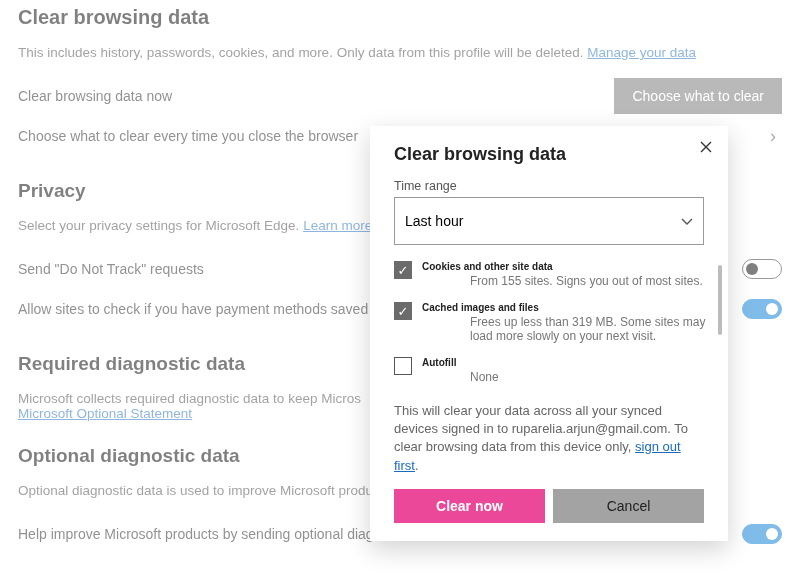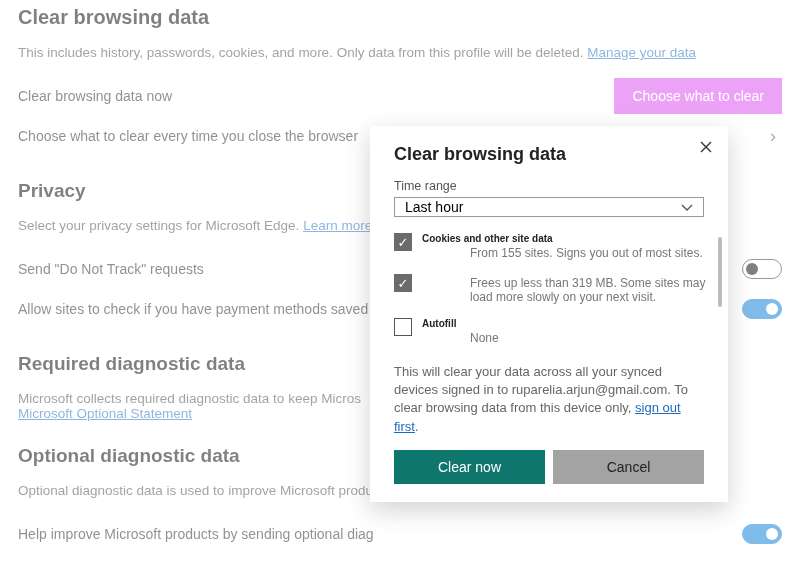--- a/index.html
+++ b/index.html
@@ -4,45 +4,45 @@
 <style>
 * { box-sizing: border-box; margin: 0; padding: 0; font-family: "Segoe UI", Arial, sans-serif; }
 body { width: 800px; height: 581px; overflow: hidden; background: #fff; position: relative; }
 .page { padding: 0 18px; color: #333; }
 .overlay { position: absolute; inset: 0; background: rgba(255,255,255,0.5); }
 h1.sec-h { font-size: 20px; font-weight: 600; color: #000; margin-top: 6px; margin-bottom: 8px; }
 h2.sec-h { font-size: 19px; font-weight: 600; color: #000; margin-top: 24px; margin-bottom: 8px; }
 .desc { font-size: 13.5px; color: #444; margin-bottom: 16px; margin-top: 16px; }
 a.link { color: #1a6bbe; text-decoration: underline; cursor: pointer; }
 .row { display: flex; align-items: center; justify-content: space-between; height: 40px; font-size: 14px; color: #222; }
-.btn-primary { background: #d946ef; color: #fff; border: none; padding: 10px 18px; font-size: 14px; cursor: pointer; text-align: right; }
+.btn-primary { background: #737373; color: #fff; border: none; padding: 10px 18px; font-size: 14px; cursor: pointer; text-align: right; }
 .chev { font-size: 18px; color: #555; padding: 0 6px; }
 .toggle { width: 40px; height: 20px; border-radius: 10px; position: relative; display: inline-block; }
 .toggle .knob { width: 12px; height: 12px; border-radius: 50%; background: #000; position: absolute; top: 3px; }
 .toggle.off { border: 1px solid #333; background: #fff; }
 .toggle.off .knob { left: 3px; }
 .toggle.on { background: #0078D4; border: 1px solid #0078D4; }
 .toggle.on .knob { background: #fff; right: 3px; }
 
 .dialog { position: absolute; left: 370px; top: 126px; width: 358px; background: #fff; box-shadow: 0 8px 24px rgba(0,0,0,0.18); z-index: 10; padding: 18px 0 18px 0; }
 .dialog-close { position: absolute; top: 14px; right: 16px; cursor: pointer; font-size: 14px; color: #333; background:none; border:none; }
 .dialog h3 { font-size: 18px; font-weight: 600; padding: 0 24px 14px; color: #222; }
 .dlabel { font-size: 12.5px; color: #555; padding: 0 24px 4px; }
-.select { margin: 0 24px 16px; border: 1px solid #999; height: 20px; display: flex; align-items: center; justify-content: space-between; padding: 0 10px; font-size: 14px; cursor: pointer; }
+.select { margin: 0 24px 16px; border: 1px solid #999; height: 48px; display: flex; align-items: center; justify-content: space-between; padding: 0 10px; font-size: 14px; cursor: pointer; }
 .opts { padding: 0 16px 0 24px; position: relative; }
 .opt { display: flex; gap: 10px; margin-bottom: 14px; }
 .cb { width: 18px; height: 18px; border: 1.5px solid #555; flex: none; display:flex; align-items:center; justify-content:center; font-size:13px; color:#fff; }
 .cb.checked { background:#6b6b6b; border-color:#6b6b6b; }
 .opt-t { font-size: 10px; font-weight: 600; color: #222; }
 .opt-s { font-size: 12px; color: #777; margin-top: 2px; max-width: 250px; margin-left: 48px; }
 .scroll-ind { position:absolute; right:6px; top:4px; width:4px; height:70px; background:#bbb; border-radius:2px; }
 .sync-note { font-size: 13px; color: #666; padding: 4px 24px 14px; line-height: 1.4; }
 .dlg-btns { display:flex; gap:8px; padding: 0 24px; }
 .dlg-btns button { flex:1; height:34px; font-size:14px; cursor:pointer; border:none; }
-.dlg-btns .clear { background:#0f766e; color:#fff; font-weight:400; }
+.dlg-btns .clear { background:#ec4899; color:#fff; font-weight:700; }
 .dlg-btns .cancel { background:#a3a3a3; color:#222; }
 </style>
 </head>
 <body>
 
 <div class="page">
   <h1 class="sec-h">Clear browsing data</h1>
   <p class="desc">
     <span>This includes history, passwords, cookies, and more. Only data from this profile will be deleted. </span><a class="link">Manage your data</a>
   </p>
@@ -112,20 +112,21 @@
     <div class="opt">
       <span class="cb checked">✓</span>
       <div>
         <div class="opt-t">Cookies and other site data</div>
         <div class="opt-s">From 155 sites. Signs you out of most sites.</div>
       </div>
     </div>
     <div class="opt">
       <span class="cb checked">✓</span>
       <div>
+        <div class="opt-t">Cached images and files</div>
         <div class="opt-s">Frees up less than 319 MB. Some sites may load more slowly on your next visit.</div>
       </div>
     </div>
     <div class="opt">
       <span class="cb"></span>
       <div>
         <div class="opt-t">Autofill</div>
         <div class="opt-s">None</div>
       </div>
     </div>

